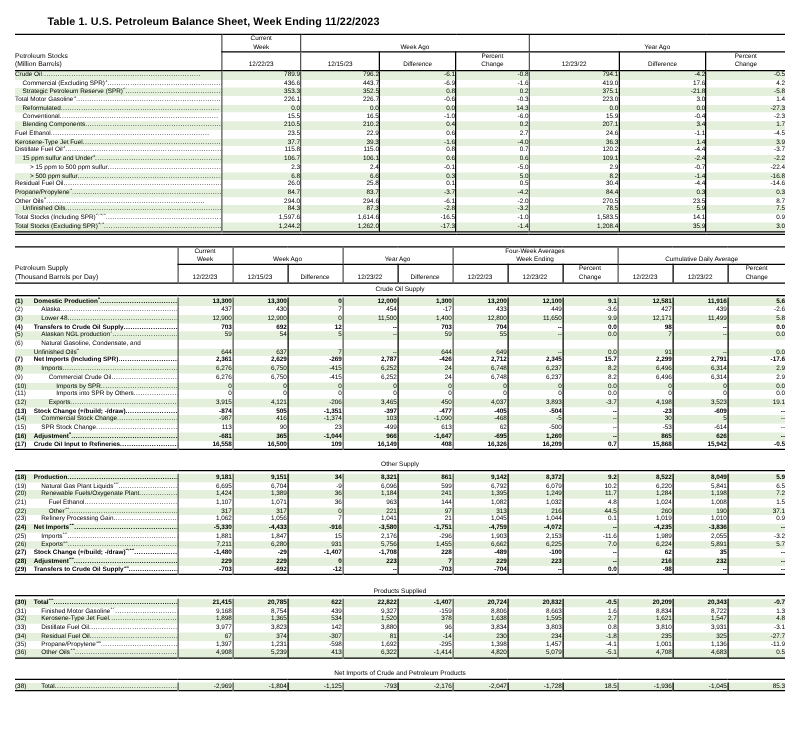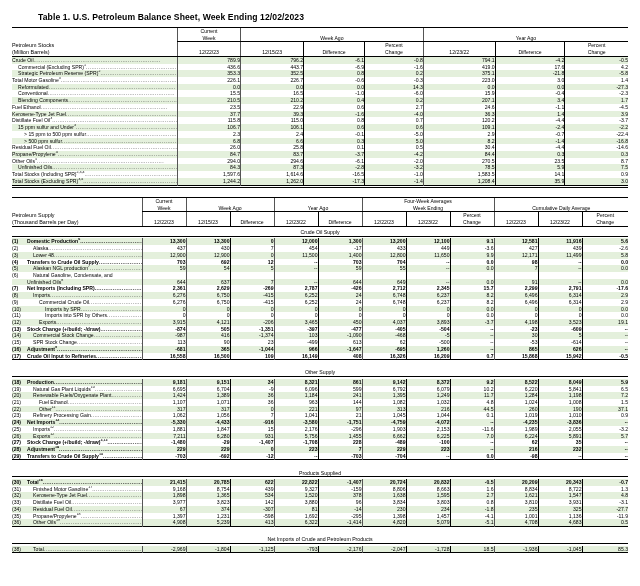--- a/index.html
+++ b/index.html
@@ -112,21 +112,21 @@
     vertical-align: middle;
     background: #fff !important;
   }
   .tbl2-wrap { margin-top: 8px; }
 </style>
 </head>
 <body>
 
 <div class="page">
 
-  <div class="doc-title">Table 1.  U.S. Petroleum Balance Sheet, Week Ending 12/02/2023</div>
+  <div class="doc-title">Table 1.  U.S. Petroleum Balance Sheet, Week Ending 11/22/2023</div>
 
   <table class="t" id="tbl1">
     <colgroup>
       <col style="width:152px">
       <col style="width:58px">
       <col style="width:58px">
       <col style="width:56px">
       <col style="width:54px">
       <col style="width:66px">
       <col style="width:64px">

